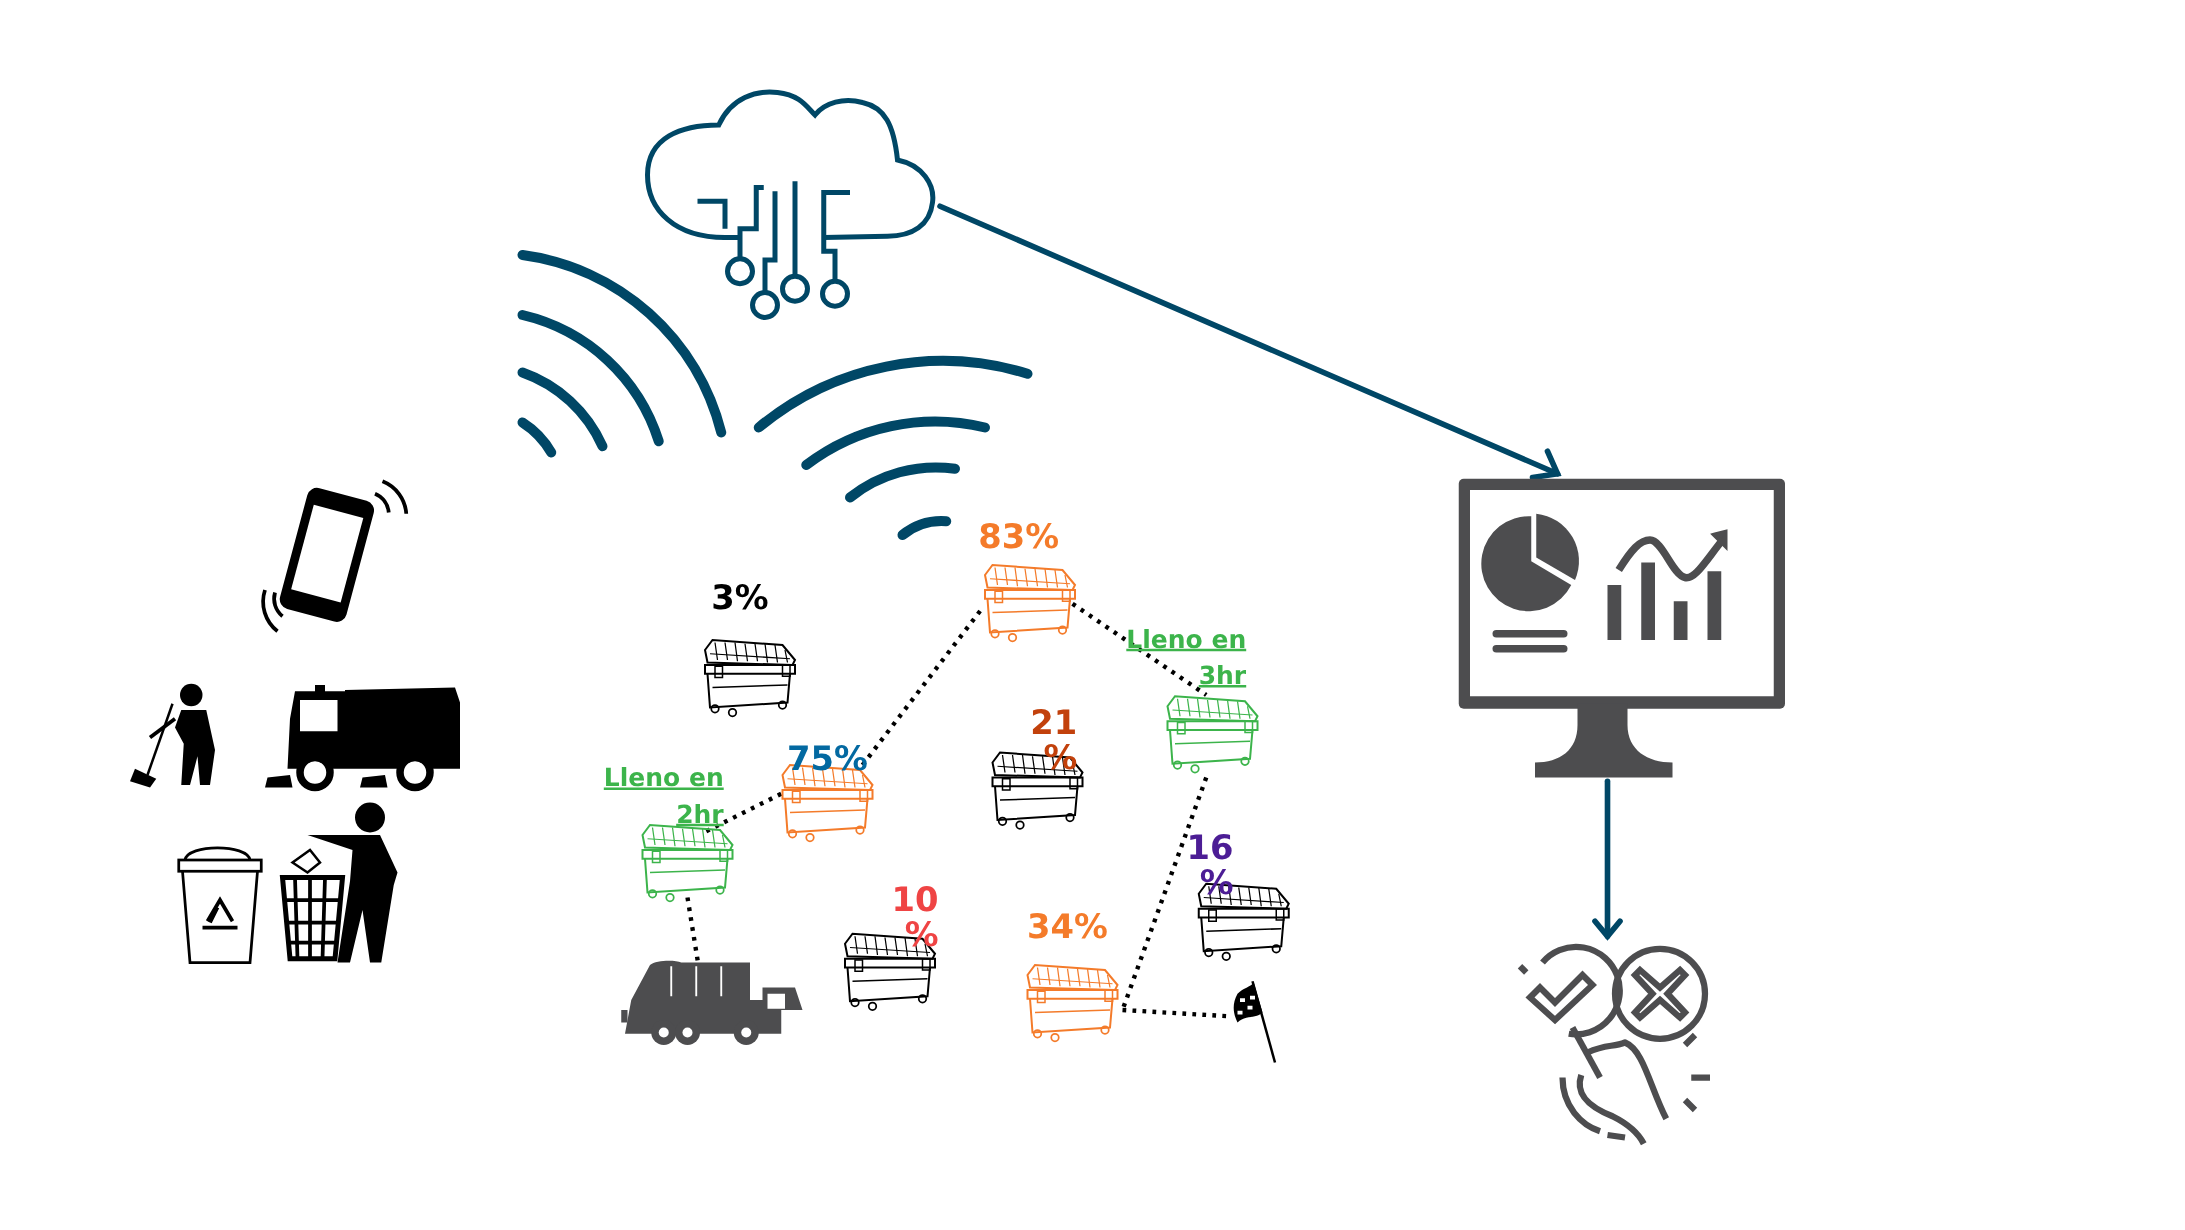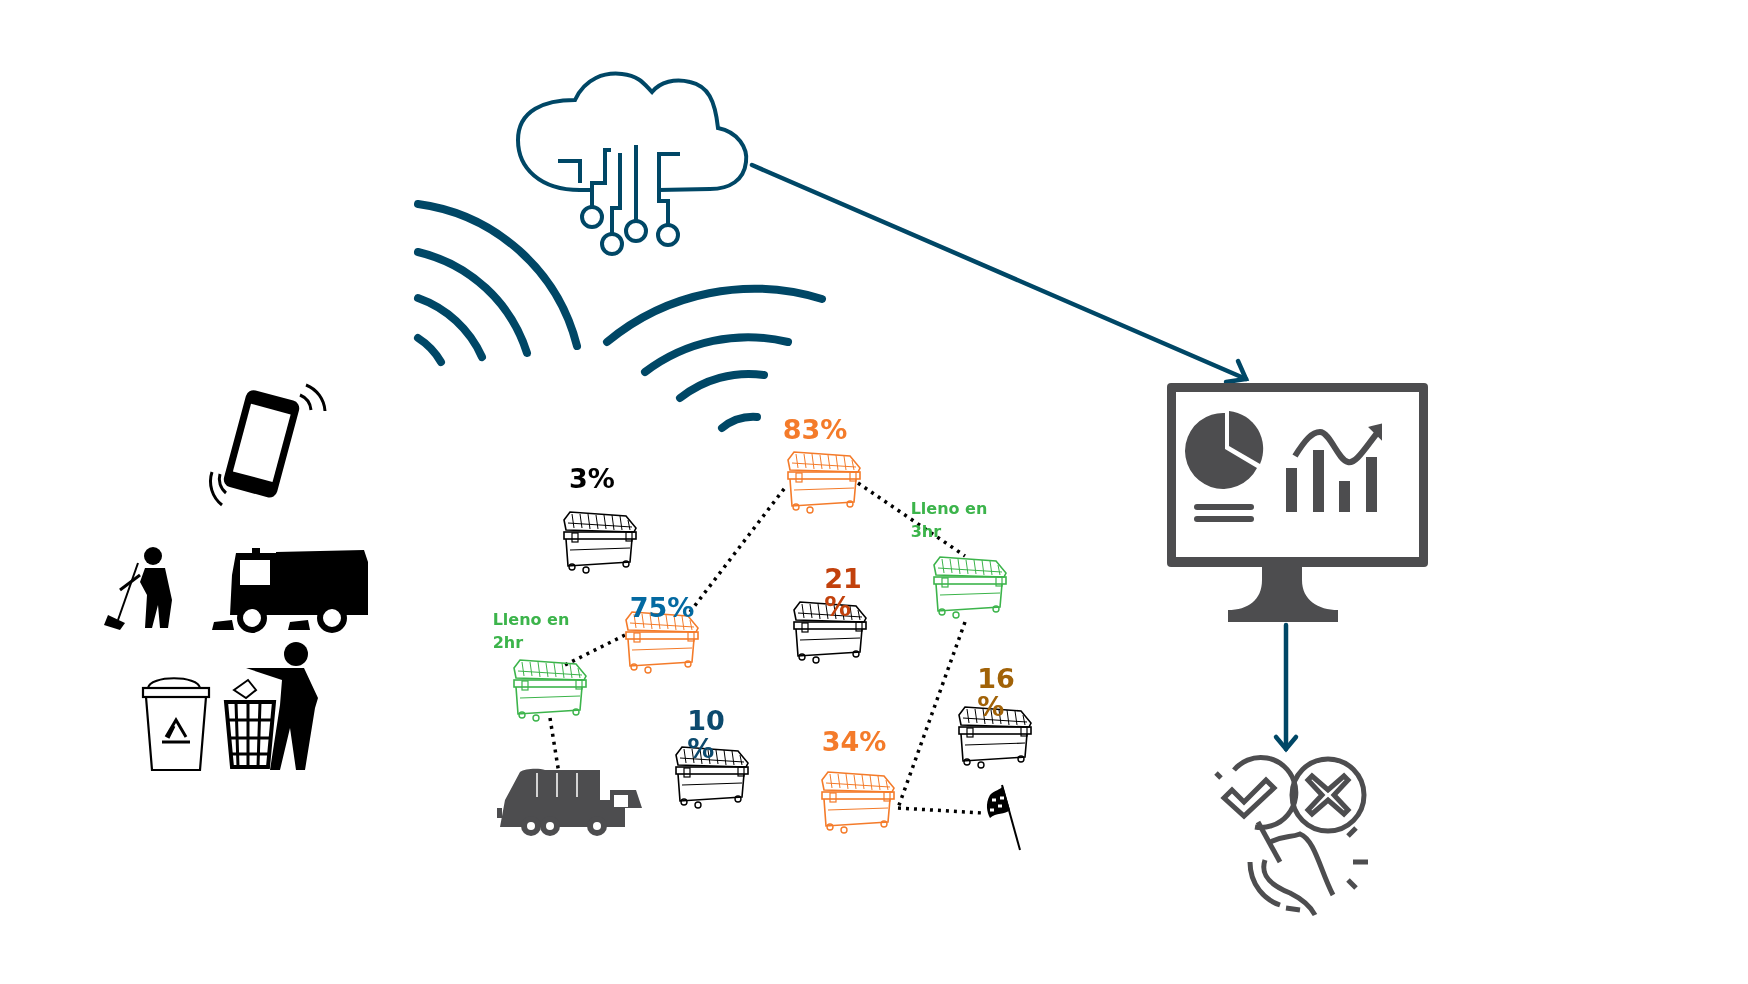--- a/index.html
+++ b/index.html
@@ -1,20 +1,20 @@
 <!DOCTYPE html>
 <html><head>
 <meta charset="utf-8">
 <style>
   html, body { margin:0; padding:0; background:#ffffff; }
   body { width:1748px; height:984px; position:relative; overflow:hidden; font-family:"DejaVu Sans", sans-serif; }
   svg.canvas { position:absolute; left:0; top:0; width:1748px; height:984px; }
-  .lbl { position:absolute; font-weight:bold; text-align:left; line-height:1.05; white-space:nowrap; transform:translateX(-50%); }
+  .lbl { position:absolute; font-weight:bold; text-align:right; line-height:1.05; white-space:nowrap; transform:translateX(-50%); }
   .pct { font-size:27px; }
-  .note { font-size:16px; line-height:1.45; }
+  .note { font-size:20px; line-height:1.45;text-decoration:underline; }
 </style>
 </head>
 <body>
 
 <svg class="canvas" viewBox="0 0 1748 984">
   <defs>
 
     <g id="dumpster">
       <path d="M4 10 L10 2 L66 6 L76 18 L74 22 L6 20 Z" fill="none" stroke="currentColor" stroke-width="1.6"></path>
       <path d="M12 4 L14 18 M20 4 L22 18 M28 4 L30 19 M36 5 L38 19 M44 5 L46 19 M52 5 L54 20 M60 6 L62 20 M68 10 L70 20" stroke="currentColor" stroke-width="1"></path>
@@ -204,21 +204,21 @@
   <div>2hr</div>
 </div>
 <div class="lbl pct" style="left:843px;top:565px;color:#c2410c">
   <div>21</div>
   <div>%</div>
 </div>
 <div class="lbl note" style="left:949px;top:497px;color:#3cb44b">
   <div>Lleno en</div>
   <div>3hr</div>
 </div>
-<div class="lbl pct" style="left:706px;top:707px;color:#0c4a6e">
+<div class="lbl pct" style="left:732px;top:707px;color:#ef4444">
   <div>10</div>
   <div>%</div>
 </div>
-<div class="lbl pct" style="left:996px;top:665px;color:#a16207">
+<div class="lbl pct" style="left:968px;top:665px;color:#4c1d95">
   <div>16</div>
   <div>%</div>
 </div>
 <div class="lbl pct" style="left:854px;top:728px;color:#f47b2a">34%</div>
 
 </body></html>

